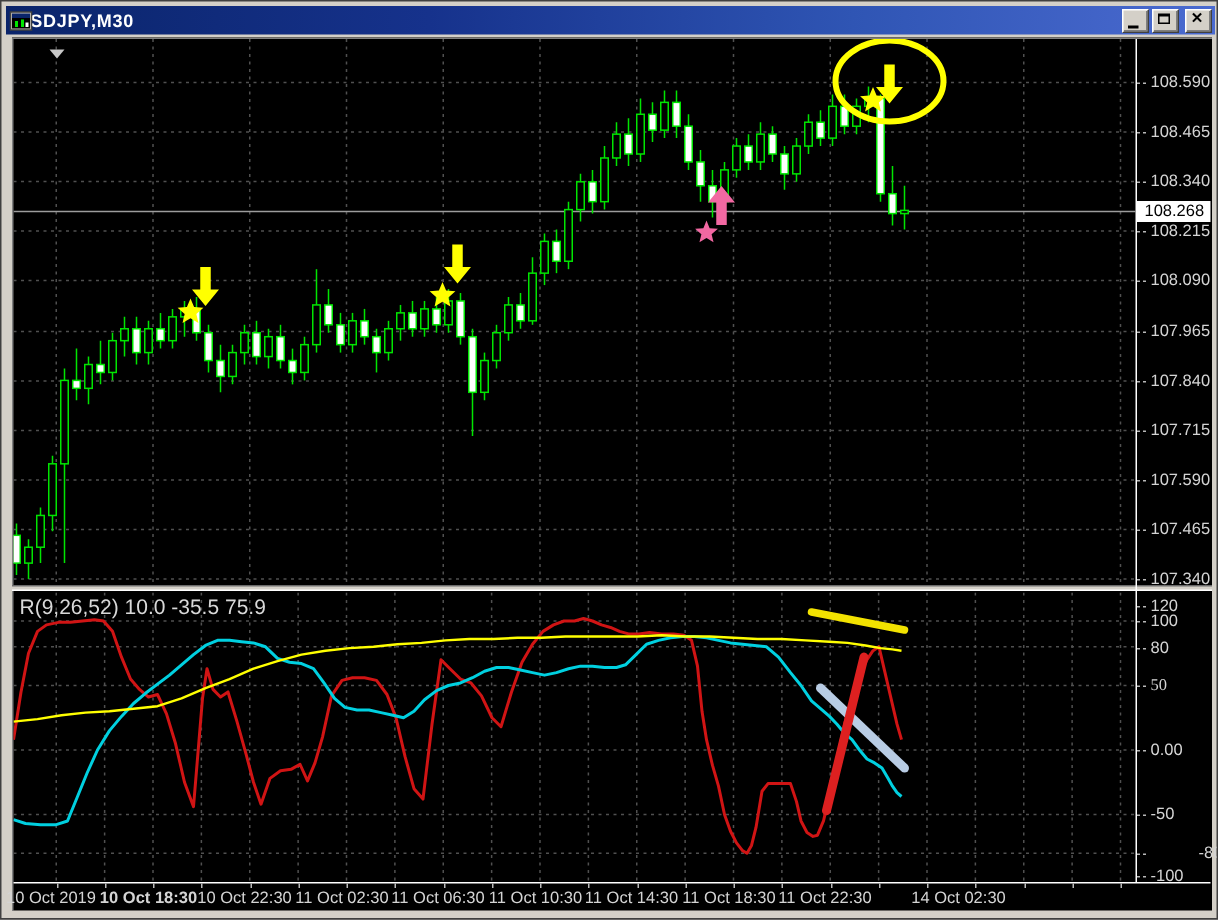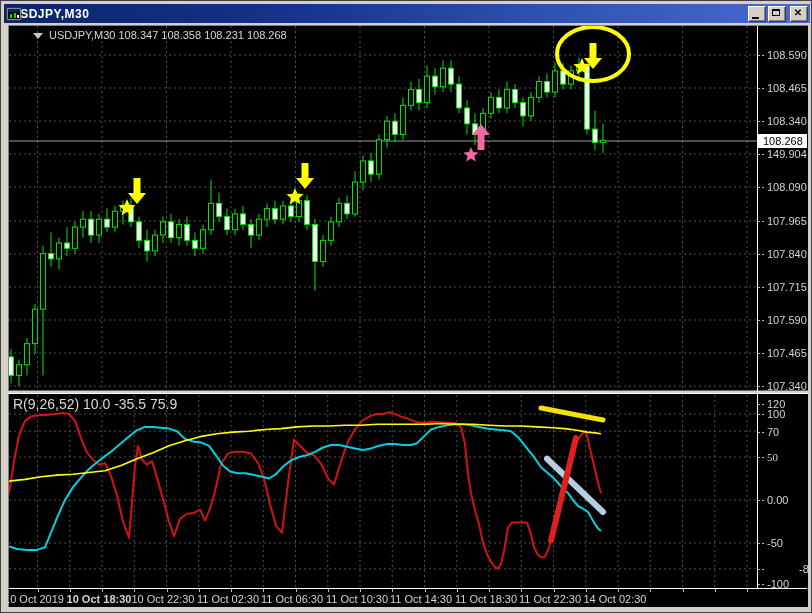--- a/index.html
+++ b/index.html
@@ -304,32 +304,31 @@
         <line x1="538" y1="63.72" x2="594" y2="117.03999999999999" stroke="#b8cce4" stroke-width="6" stroke-linecap="round"></line>
         <line x1="542" y1="145.42000000000002" x2="567" y2="43.08" stroke="#dd2020" stroke-width="6" stroke-linecap="round"></line>
       </g>
     </svg>
 
   <div class="separator"></div>
   <div class="axis-vline"></div>
   <div class="axis-hline"></div>
 
   <div class="sym-tri"></div>
-  <div class="ohlc">USDJPY,M30  108.347 108.358 108.231 108.268</div>
   <div class="ind-label">R(9,26,52) 10.0 -35.5 75.9</div>
 
   <div id="price-axis">
       <div class="scale-tick" style="top: 54px;"></div>
       <div class="scale-label" style="left: 766px; top: 48px;">108.590</div>
       <div class="scale-tick" style="top: 87px;"></div>
       <div class="scale-label" style="left: 766px; top: 81px;">108.465</div>
       <div class="scale-tick" style="top: 120px;"></div>
       <div class="scale-label" style="left: 766px; top: 114px;">108.340</div>
       <div class="scale-tick" style="top: 153px;"></div>
-      <div class="scale-label" style="left: 766px; top: 147px;">149.904</div>
+      <div class="scale-label" style="left: 766px; top: 147px;">108.215</div>
       <div class="scale-tick" style="top: 186px;"></div>
       <div class="scale-label" style="left: 766px; top: 180px;">108.090</div>
       <div class="scale-tick" style="top: 220px;"></div>
       <div class="scale-label" style="left: 766px; top: 214px;">107.965</div>
       <div class="scale-tick" style="top: 253px;"></div>
       <div class="scale-label" style="left: 766px; top: 247px;">107.840</div>
       <div class="scale-tick" style="top: 286px;"></div>
       <div class="scale-label" style="left: 766px; top: 280px;">107.715</div>
       <div class="scale-tick" style="top: 319px;"></div>
       <div class="scale-label" style="left: 766px; top: 313px;">107.590</div>
@@ -337,21 +336,21 @@
       <div class="scale-label" style="left: 766px; top: 346px;">107.465</div>
       <div class="scale-tick" style="top: 385px;"></div>
       <div class="scale-label" style="left: 766px; top: 379px;">107.340</div>
     </div>
   <div id="ind-axis">
       <div class="scale-tick" style="top: 403px;"></div>
       <div class="scale-label" style="left: 766px; top: 397px;">120</div>
       <div class="scale-tick" style="top: 413px;"></div>
       <div class="scale-label" style="left: 766px; top: 407px;">100</div>
       <div class="scale-tick" style="top: 431px;"></div>
-      <div class="scale-label" style="left: 766px; top: 425px;">70</div>
+      <div class="scale-label" style="left: 766px; top: 425px;">80</div>
       <div class="scale-tick" style="top: 456px;"></div>
       <div class="scale-label" style="left: 766px; top: 450px; font-family: Liberation Serif, serif;">50</div>
       <div class="scale-tick" style="top: 499px;"></div>
       <div class="scale-label" style="left: 766px; top: 493px;">0.00</div>
       <div class="scale-tick" style="top: 542px;"></div>
       <div class="scale-label" style="left: 766px; top: 536px;">-50</div>
       <div class="scale-tick" style="top: 568px;"></div>
       <div class="scale-label" style="left: 766px; top: 562px; margin-left: 32px;">-80</div>
       <div class="scale-tick" style="top: 583px;"></div>
       <div class="scale-label" style="left: 766px; top: 577px;">-100</div>
@@ -382,16 +381,16 @@
       <div class="time-tick" style="left: 746px;"></div>
       <div class="time-label" style="left: -9px;">10 Oct 2019</div>
       <div class="time-label" style="left: 56px; font-weight: bold;">10 Oct 18:30</div>
       <div class="time-label" style="left: 120px;">10 Oct 22:30</div>
       <div class="time-label" style="left: 185px;">11 Oct 02:30</div>
       <div class="time-label" style="left: 249px;">11 Oct 06:30</div>
       <div class="time-label" style="left: 314px;">11 Oct 10:30</div>
       <div class="time-label" style="left: 378px;">11 Oct 14:30</div>
       <div class="time-label" style="left: 443px;">11 Oct 18:30</div>
       <div class="time-label" style="left: 507px;">11 Oct 22:30</div>
-      <div class="time-label" style="left: 572px;">14 Oct 02:30</div>
+      <div class="time-label" style="left: 572px; padding-left: 24px;">14 Oct 02:30</div>
     </div>
   <div class="cur-price">108.268</div>
 </div>
 
 </body></html>

